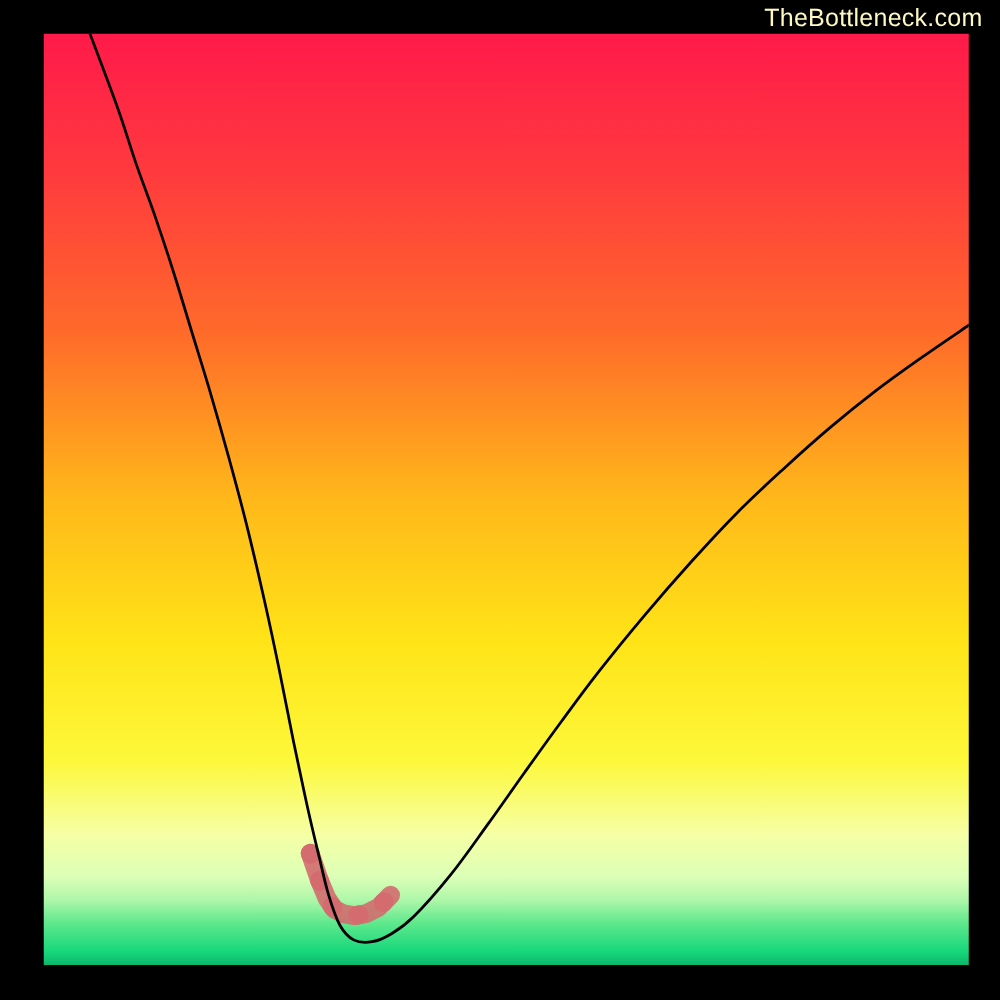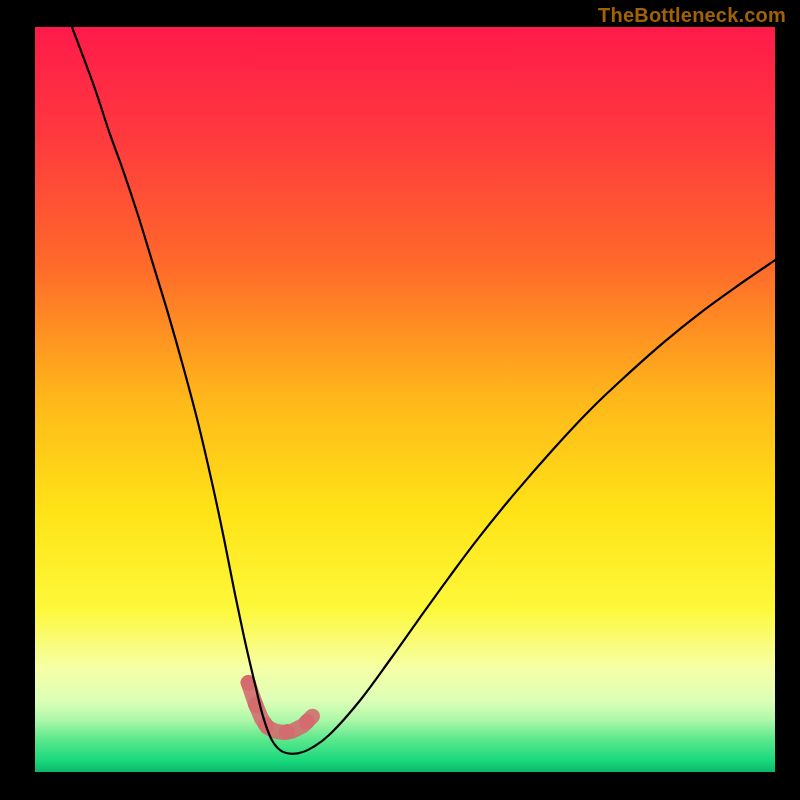--- a/index.html
+++ b/index.html
@@ -14,23 +14,23 @@
   .frame {
     position: absolute;
     left: 0; top: 0;
     width: 800px; height: 800px;
     background: #000;
   }
   .watermark {
     position: absolute;
     top: 4px;
     right: 14px;
-    color: #a16207;
+    color: #fef9c3;
     font-size: 20px;
-    font-weight: 700;
+    font-weight: 400;
     letter-spacing: 0.2px;
   }
   svg {
     position: absolute;
     left: 0; top: 0;
   }
 </style>
 </head>
 <body>
 

